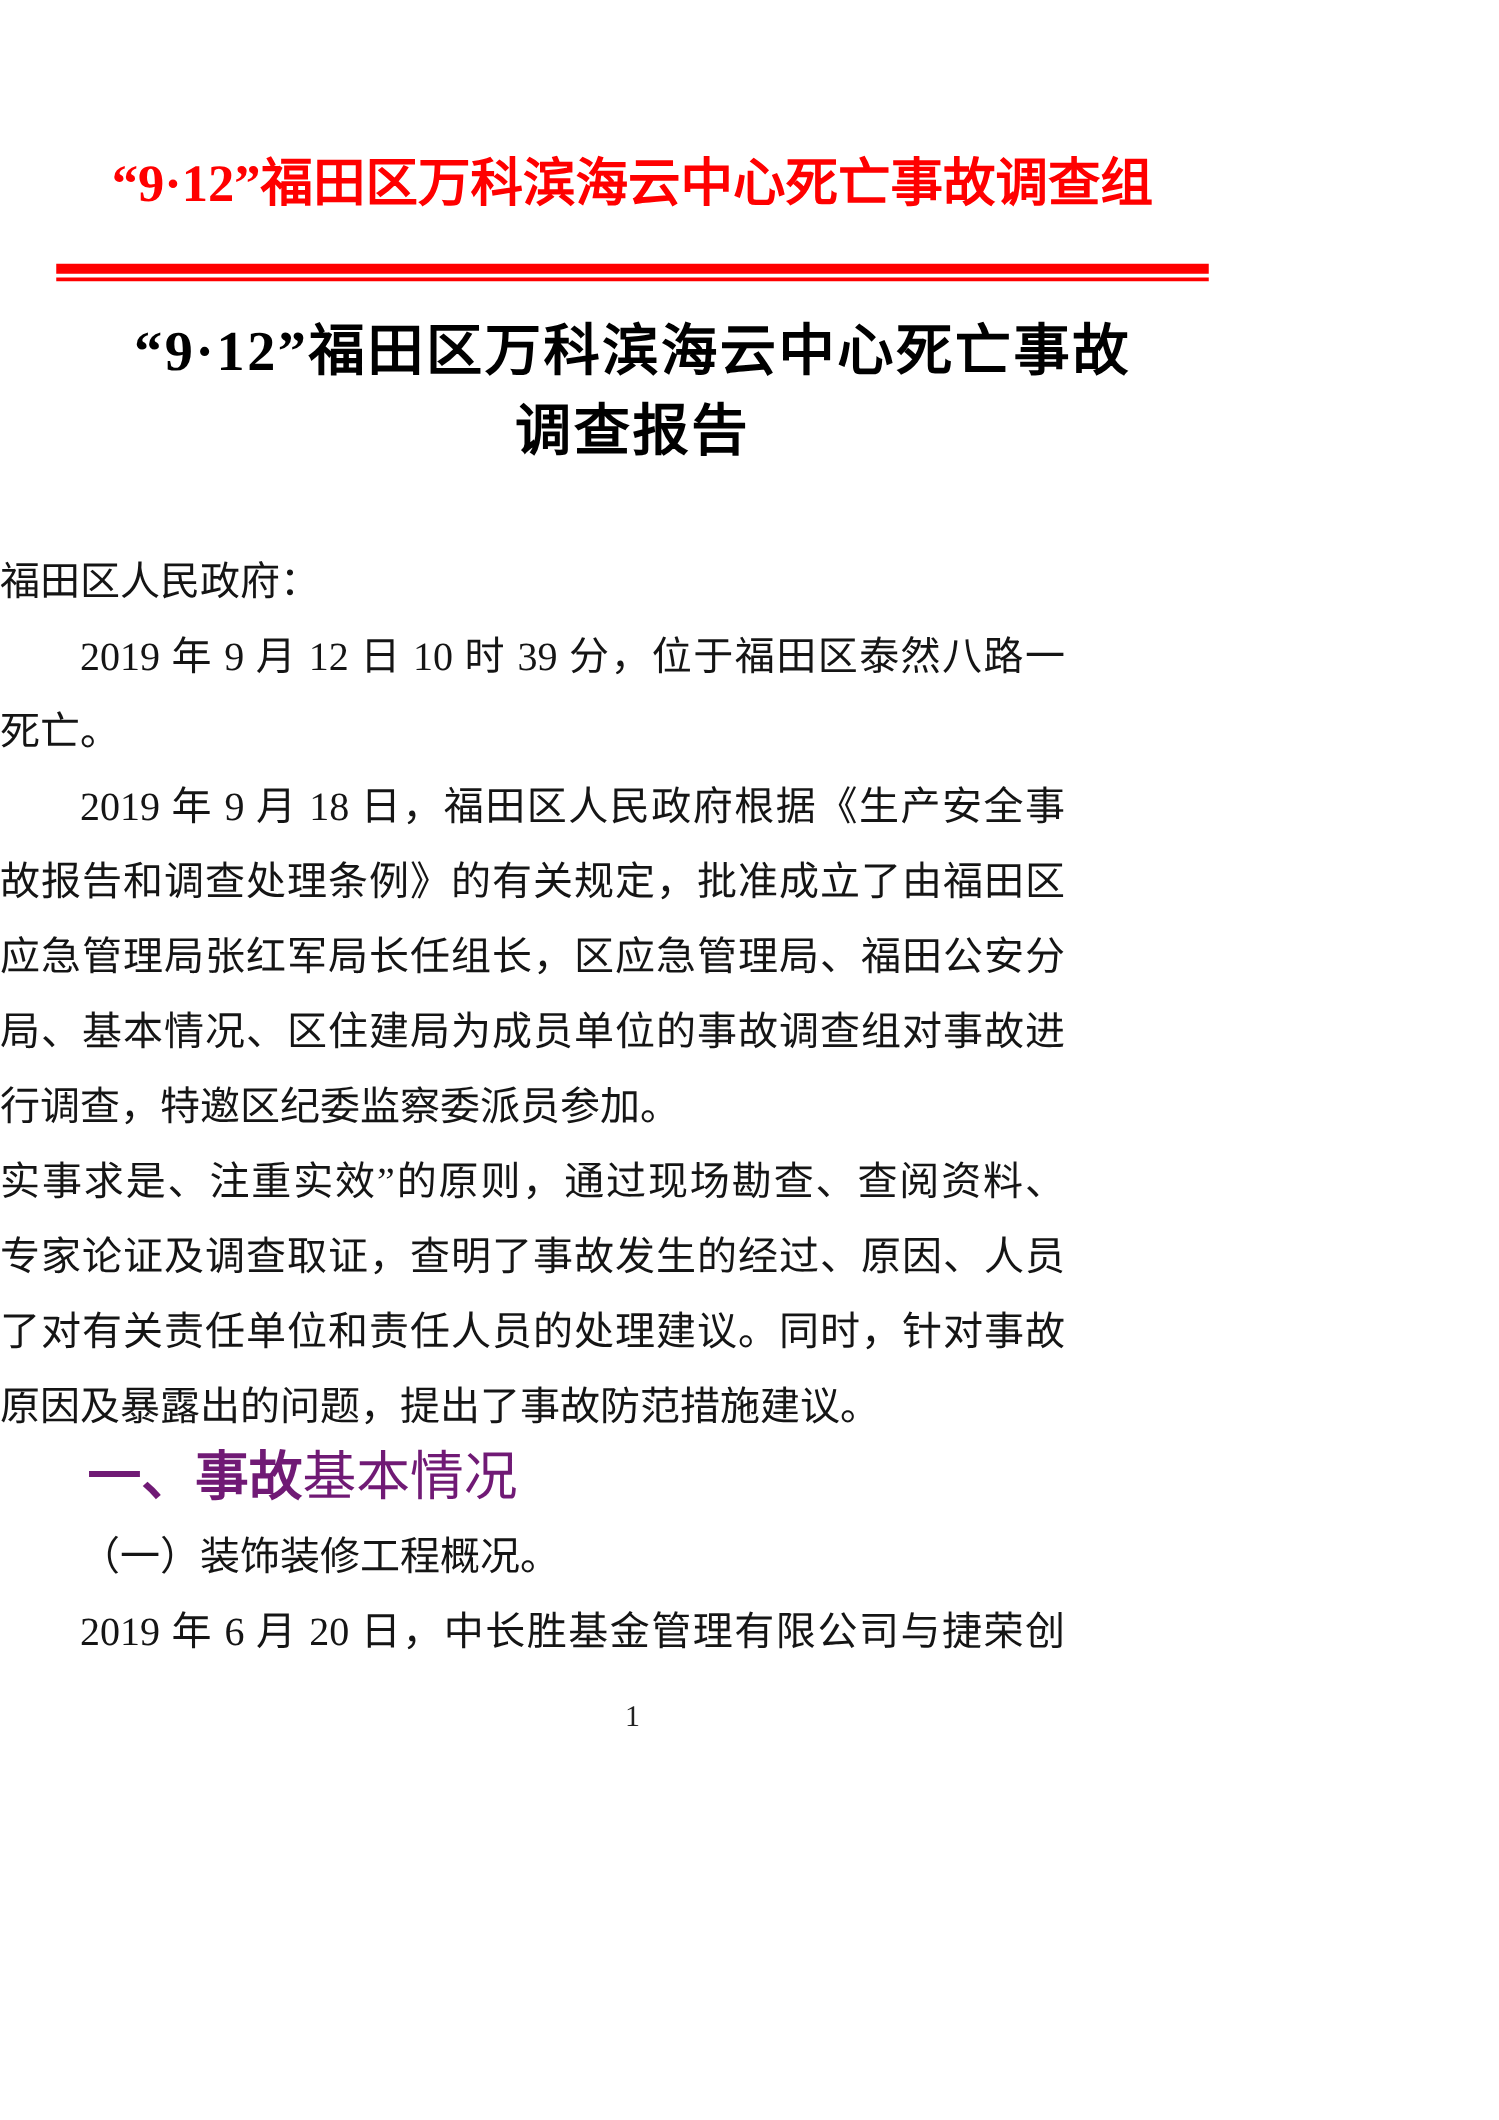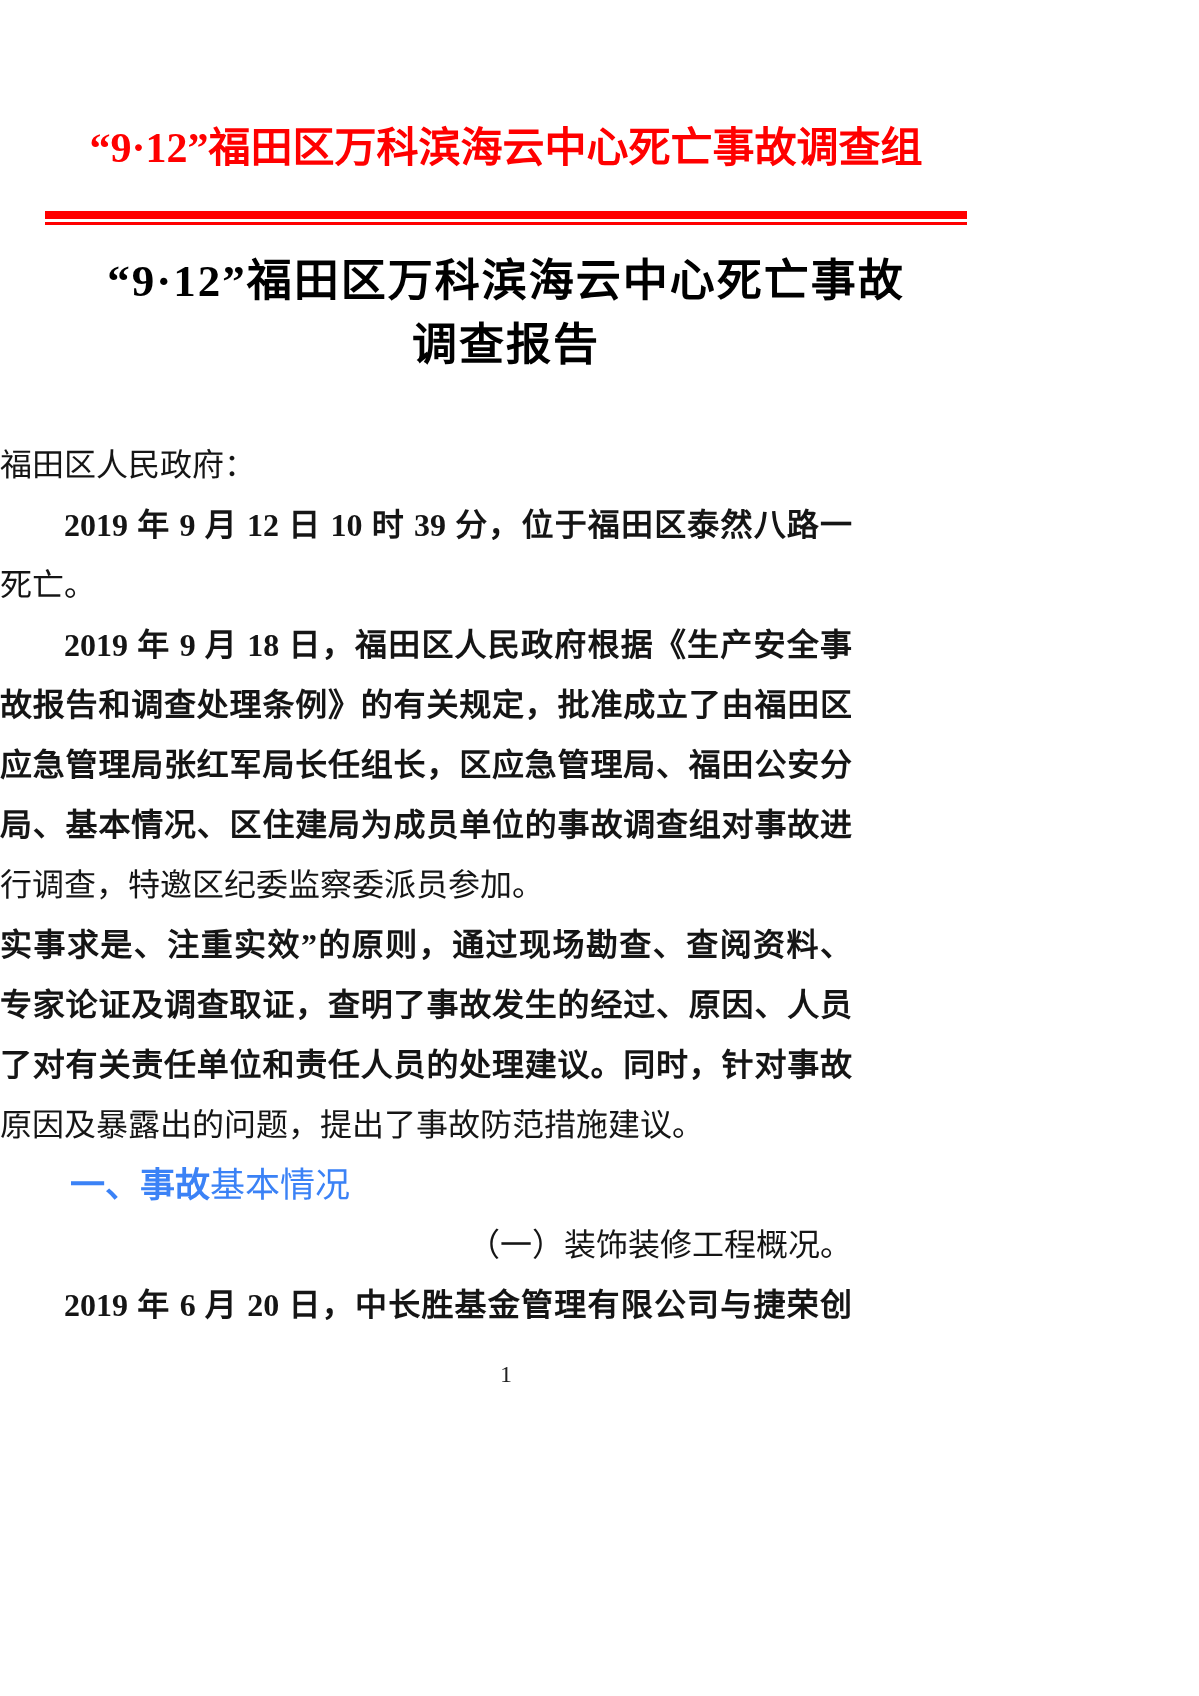--- a/index.html
+++ b/index.html
@@ -65,29 +65,28 @@
     line-height: 60px;
     font-size: 32px;
     overflow: hidden;
     white-space: nowrap;
     color: #151515;
   }
   .fill {
     white-space: normal;
     text-align: justify;
     text-align-last: justify;
-    font-weight: bold;
   }
-  .indent { text-indent: 64px; text-align: right; }
+  .indent { text-indent: 64px; }
 
   .heading {
-    font-family: Liberation Sans, sans-serif;
-    font-size: 35px;
+    font-family: Liberation Mono, monospace;
+    font-size: 43px;
     font-weight: 500;
-    color: #3b82f6;
+    color: #701a75;
     text-indent: 70px;
   }
   .heading .hv { font-weight: bold; }
 
   
   .page-number {
     margin-top: 24px;
     text-align: center;
     font-size: 24px;
     line-height: 30px;

